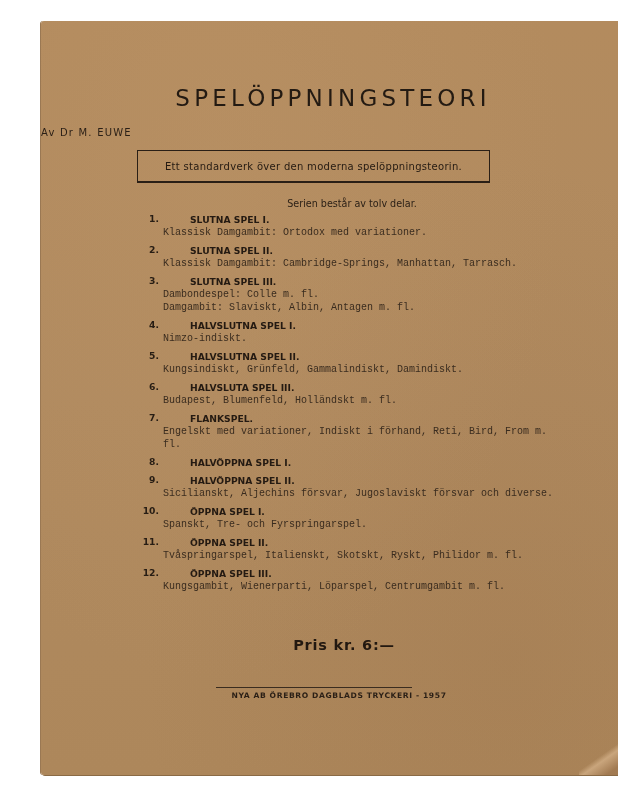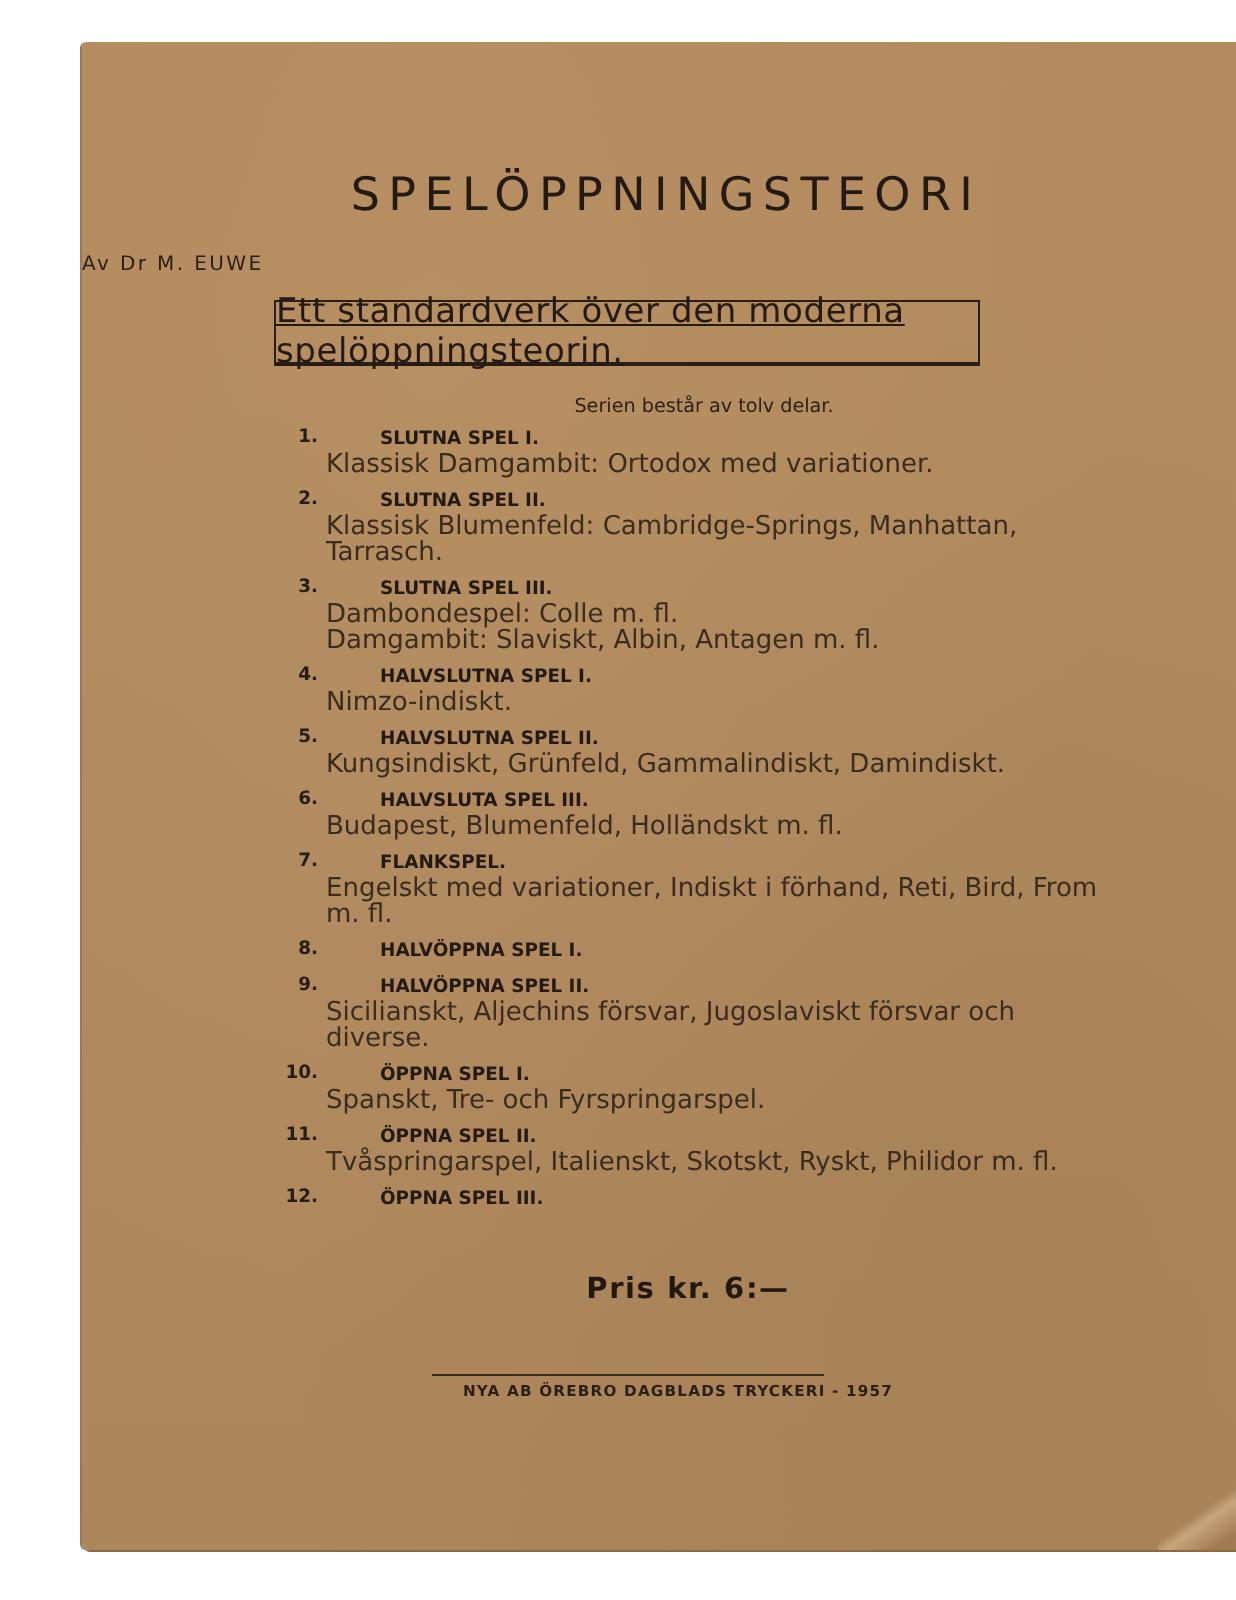--- a/index.html
+++ b/index.html
@@ -75,24 +75,23 @@
       width: 353px;
       height: 33px;
       border: 1.5px solid #2a1f16;
       border-bottom-width: 2.5px;
       display: flex;
       align-items: center;
       justify-content: center;
       box-sizing: border-box;
     }
     .subtitle-box span {
-      font-size: 17px;
+      font-size: 10px;
       letter-spacing: 0.3px;
       color: #241a12;
-      text-decoration: underline;
     }
     .series-intro {
       position: absolute;
       left: 0;
       width: 100%;
       top: 177px;
       text-align: center;
       font-size: 9.6px;
       color: #2c2117;
       padding-left: 38px;
@@ -125,23 +124,24 @@
     .part-title {
       display: block;
       font-size: 9.2px;
       font-weight: bold;
       line-height: 13px;
       color: #241a12;
       margin-left: 27px;
     }
     .part-desc {
       display: block;
-      font-size: 13px;
+      font-size: 10px;
       line-height: 13px;
       color: #3a2c1f;
+      font-family: Liberation Mono, monospace;
     }
     .price {
       position: absolute;
       left: 0;
       width: 100%;
       top: 616px;
       text-align: center;
       font-size: 14.5px;
       font-weight: bold;
       letter-spacing: 0.8px;
@@ -186,21 +186,21 @@
 
   <ol class="parts">
     <li class="part">
       <span class="part-num">1.</span>
       <span class="part-title">SLUTNA SPEL I.</span>
       <span class="part-desc">Klassisk Damgambit: Ortodox med variationer.</span>
     </li>
     <li class="part">
       <span class="part-num">2.</span>
       <span class="part-title">SLUTNA SPEL II.</span>
-      <span class="part-desc">Klassisk Blumenfeld: Cambridge-Springs, Manhattan, Tarrasch.</span>
+      <span class="part-desc">Klassisk Damgambit: Cambridge-Springs, Manhattan, Tarrasch.</span>
     </li>
     <li class="part">
       <span class="part-num">3.</span>
       <span class="part-title">SLUTNA SPEL III.</span>
       <span class="part-desc">Dambondespel: Colle m. fl.</span>
       <span class="part-desc">Damgambit: Slaviskt, Albin, Antagen m. fl.</span>
     </li>
     <li class="part">
       <span class="part-num">4.</span>
       <span class="part-title">HALVSLUTNA SPEL I.</span>
@@ -236,20 +236,21 @@
       <span class="part-desc">Spanskt, Tre- och Fyrspringarspel.</span>
     </li>
     <li class="part">
       <span class="part-num">11.</span>
       <span class="part-title">ÖPPNA SPEL II.</span>
       <span class="part-desc">Tvåspringarspel, Italienskt, Skotskt, Ryskt, Philidor m. fl.</span>
     </li>
     <li class="part">
       <span class="part-num">12.</span>
       <span class="part-title">ÖPPNA SPEL III.</span>
+      <span class="part-desc">Kungsgambit, Wienerparti, Löparspel, Centrumgambit m. fl.</span>
     </li>
   </ol>
 
   <div class="price">Pris kr. 6:—</div>
   <div class="footer-rule"></div>
   <div class="footer">NYA AB ÖREBRO DAGBLADS TRYCKERI - 1957</div>
 
   <div class="corner-fold"></div>
 </div>
 

